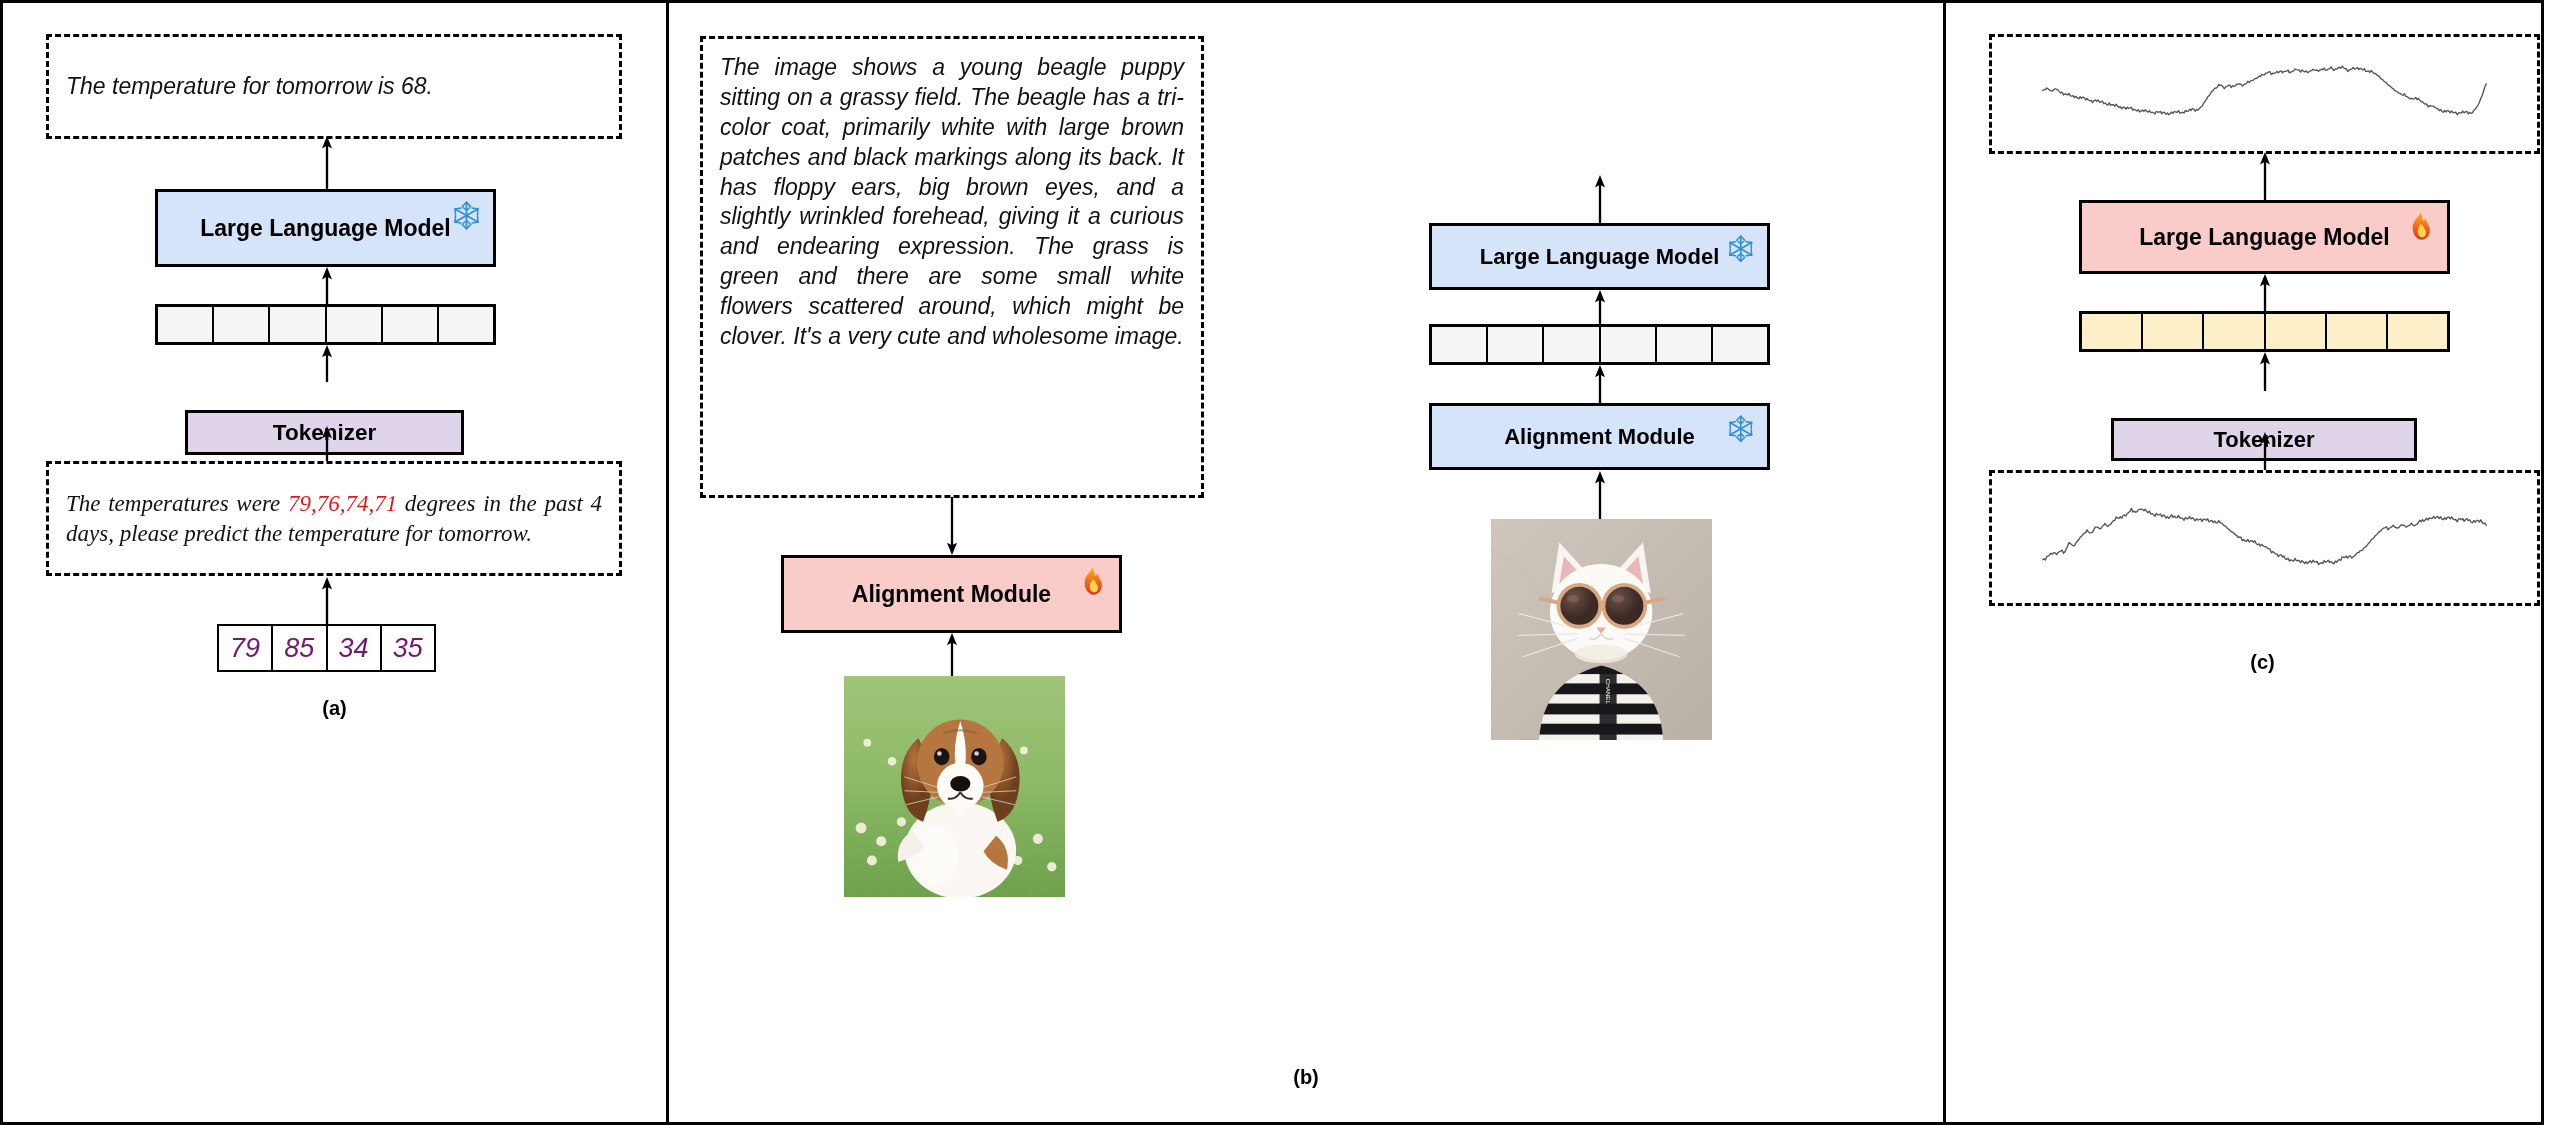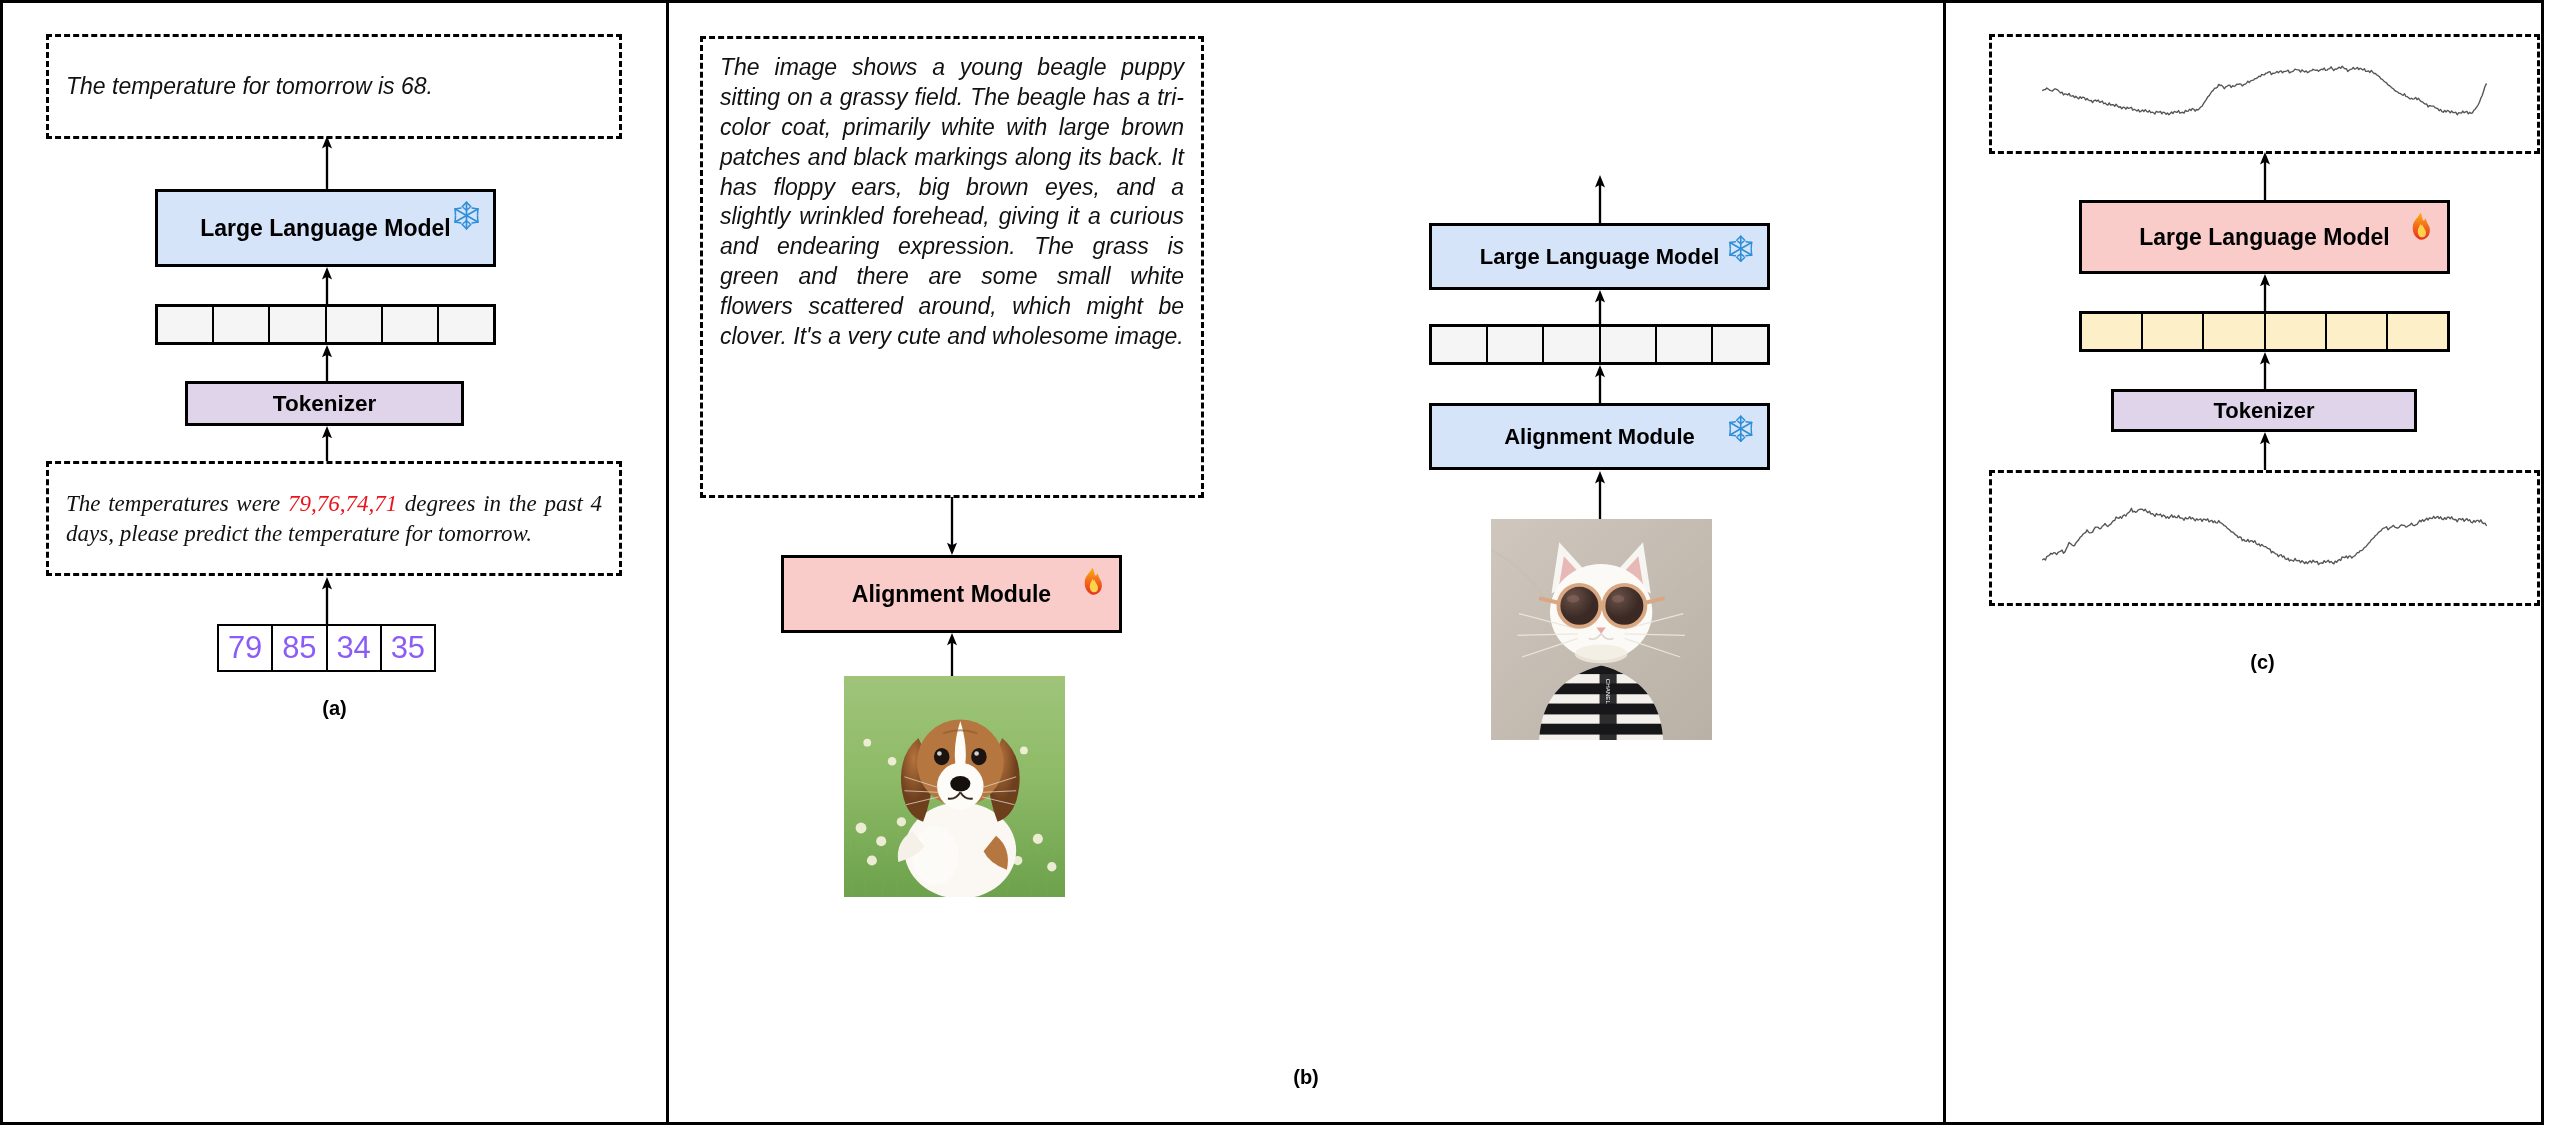--- a/index.html
+++ b/index.html
@@ -58,21 +58,21 @@
     border:3.1px solid #000;
     box-sizing:border-box;
     display:flex;
     align-items:center;
     justify-content:center;
     font-weight:bold;
     color:#000;
   }
   .box-blue{background:#d6e4fa;}
   .box-pink{background:#f9ccc9;}
-  .box-purple{background:#e0d4ea;}
+  .box-purple{background:#e0d4ea;margin-top:29px;}
 
   .badge{
     position:absolute;
     right:7.8px;
     top:4.7px;
     width:37px;height:37px;
     display:flex;align-items:center;justify-content:center;
     pointer-events:none;
   }
   .badge svg{display:block;}
@@ -100,22 +100,23 @@
     display:flex;
     border:2.3px solid #000;
     box-sizing:border-box;
     background:#fff;
   }
   .value-strip .vcell{
     flex:1 1 0;
     border-right:2.3px solid #000;
     box-sizing:border-box;
     display:flex;align-items:center;justify-content:center;
-    font-size:31px;
-    color:#8b5cf6;
+    font-size:27px;
+    color:#701a75;
+    font-style:italic;
   }
   .value-strip .vcell:last-child{border-right:none;}
 
   
   .arrow{position:absolute;}
   .arrow svg{display:block;overflow:visible;}
 
   .img-frame{position:absolute;overflow:hidden;background:#fff;}
   .img-frame svg{display:block;}
 

